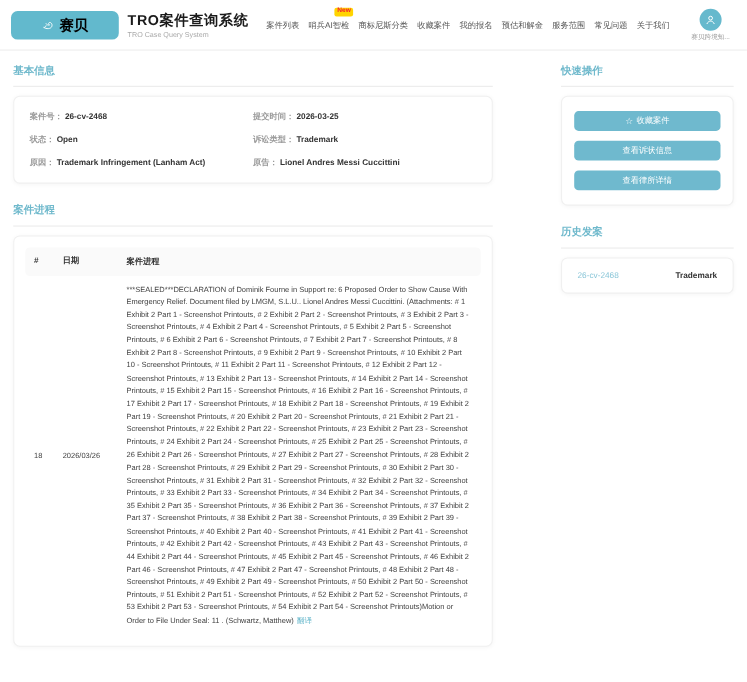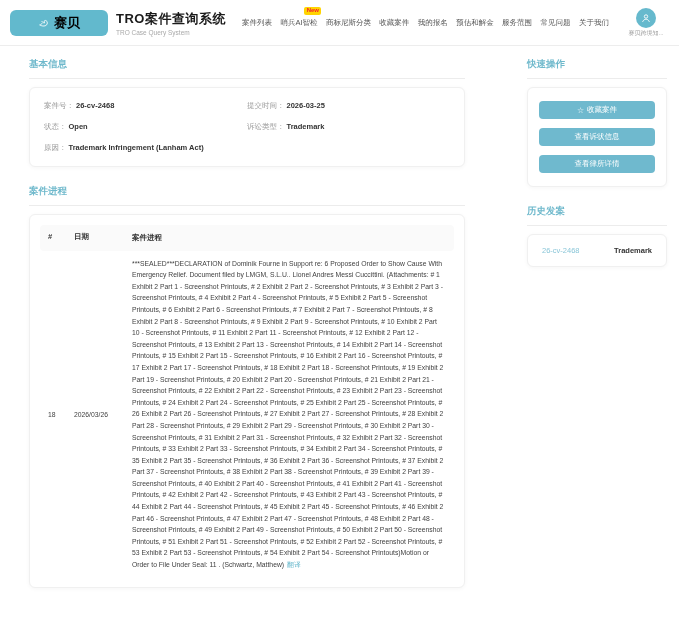--- a/index.html
+++ b/index.html
@@ -21,34 +21,34 @@
     white-space: nowrap; padding: 2px 0; }
   .nav-badge { position: absolute; top: -9px; right: -4px; background: #ffd400;
     color: #f5222d; font-size: 6px; font-weight: bold; padding: 0.5px 2.5px;
     border-radius: 2px; line-height: 7px; }
   .avatar-block { width: 46px; text-align: center; flex: none; cursor: pointer; }
   .avatar { width: 20px; height: 20px; border-radius: 50%; background: #66b9cd;
     margin: 0 auto; display: flex; align-items: center; justify-content: center; }
   .user-label { font-size: 6px; color: #9a9a9a; margin-top: 1px; white-space: nowrap; }
 
   
-  .main { display: flex; gap: 14px; padding: 6px 12px 0 29px; }
+  .main { display: flex; gap: 14px; padding: 6px 12px 0 12px; }
   .col-left { width: 436px; flex: none; }
   .col-right { flex: 1; min-width: 0; margin-left: 48px; }
   .section-header { color: #6fb9cc; font-weight: bold; font-size: 9.5px;
     padding: 6px 0 7px 0; border-bottom: 1px solid #ececec; margin-bottom: 8px; }
   .card { background: #fff; border: 1px solid #f0f0f0; border-radius: 6px;
     box-shadow: 0 1px 4px rgba(0,0,0,.04); }
   .section { margin-bottom: 12px; }
 
   
   .info-grid { display: grid; grid-template-columns: 1fr 1fr; padding: 13px 14px;
     row-gap: 11px; font-size: 7.5px; }
   .field { display: flex; align-items: baseline; gap: 2px; }
-  .field .lbl { color: #9a9a9a; }
+  .field .lbl { color: #9a9a9a; font-weight: bold; }
   .field .val { color: #333; font-weight: bold; }
 
   
   .qa-card { padding: 13px 11px; display: flex; flex-direction: column; gap: 9px; }
   .qa-btn { background: #6fb9ce; color: #fff; border: none; border-radius: 4px;
     height: 18px; font-size: 7.5px; font-family: inherit; display: flex;
     align-items: center; justify-content: center; gap: 3px; cursor: pointer; }
   .qa-btn .star { font-size: 8px; }
 
   
@@ -130,20 +130,24 @@
             <span class="val">Open</span>
           </div>
           <div class="field">
             <span class="lbl">诉讼类型：</span>
             <span class="val">Trademark</span>
           </div>
           <div class="field">
             <span class="lbl">原因：</span>
             <span class="val">Trademark Infringement (Lanham Act)</span>
           </div>
+          <div class="field">
+            <span class="lbl">原告：</span>
+            <span class="val">Lionel Andres Messi Cuccittini</span>
+          </div>
         </div>
       </div>
     </div>
 
     <div class="section">
       <div class="section-header">案件进程</div>
       <div class="card progress-card">
         <div class="table-head">
           <span class="cell-idx">#</span>
           <span class="cell-date">日期</span>

